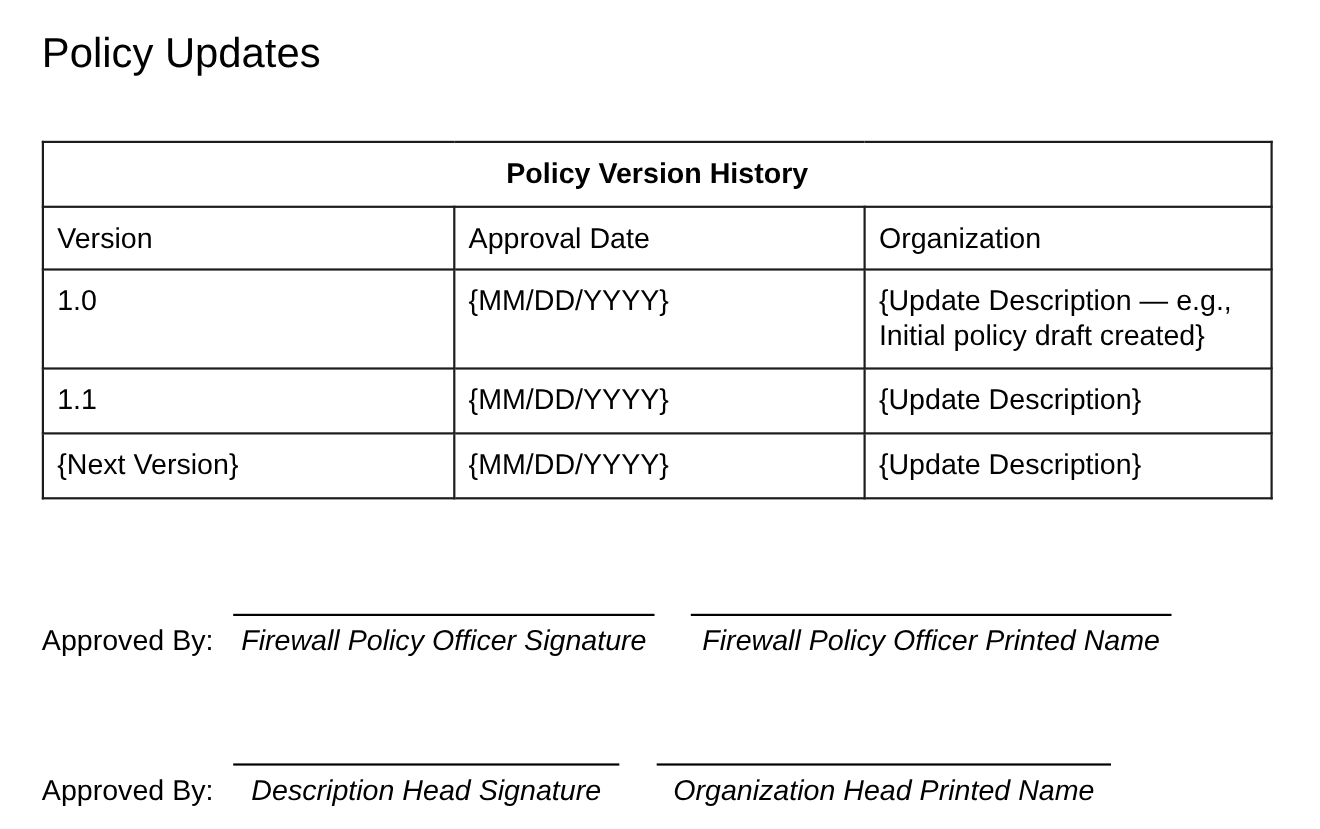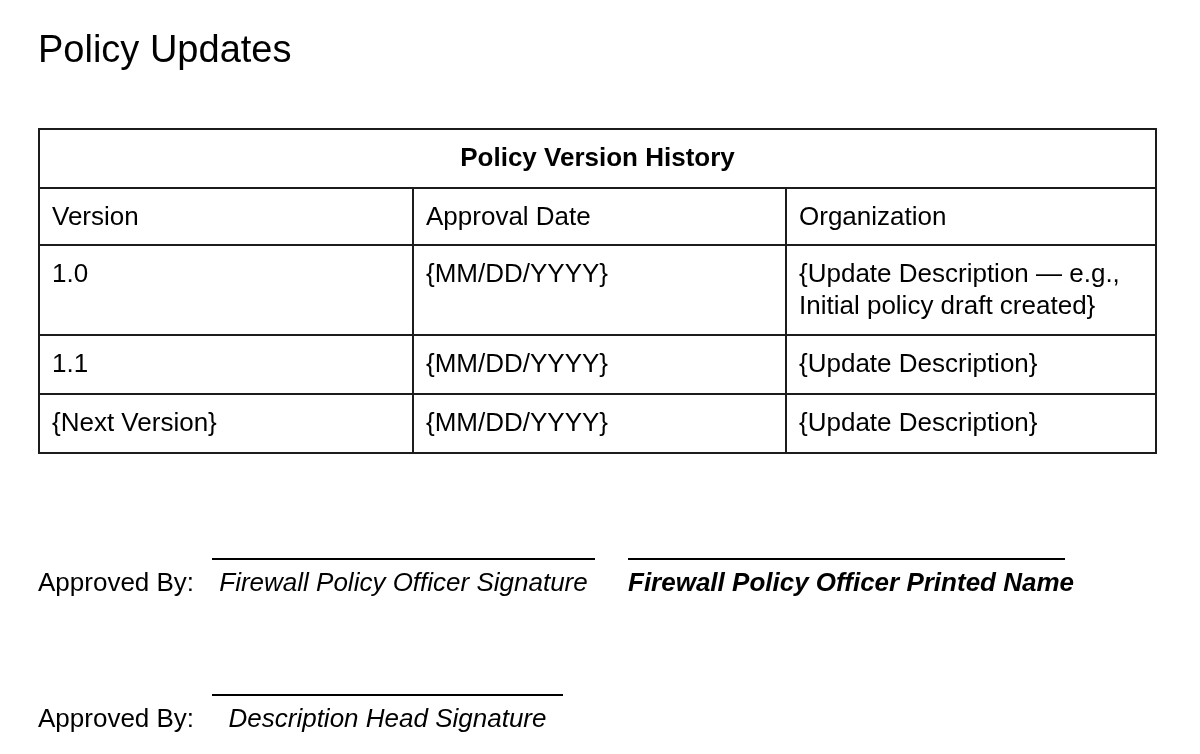--- a/index.html
+++ b/index.html
@@ -84,21 +84,21 @@
   .sig-caption {
     font-style: italic;
     font-size: 26px;
     line-height: 32px;
     margin-top: 6px;
     text-align: center;
     white-space: nowrap;
   }
   
   .sig-col.s1a { width: 383px; margin-right: 33px; }
-  .sig-col.s1b { width: 437px; font-weight: bold; }
+  .sig-col.s1b { width: 437px; }
   .sig-col.s2a { width: 351px; margin-right: 34px; }
   .sig-col.s2b { width: 413px; }
 </style>
 </head>
 <body>
 
 <div class="page">
 
   <h1 class="page-title">Policy Updates</h1>
 
@@ -148,15 +148,19 @@
       <div class="sig-caption">Firewall Policy Officer Printed Name</div>
     </div>
   </div>
 
   <div class="approval-row second">
     <span class="approval-label">Approved By:</span>
     <div class="sig-col s2a">
       <div class="sig-line"></div>
       <div class="sig-caption">Description Head Signature</div>
     </div>
+    <div class="sig-col s2b">
+      <div class="sig-line"></div>
+      <div class="sig-caption">Organization Head Printed Name</div>
+    </div>
   </div>
 
 </div>
 
 </body></html>

